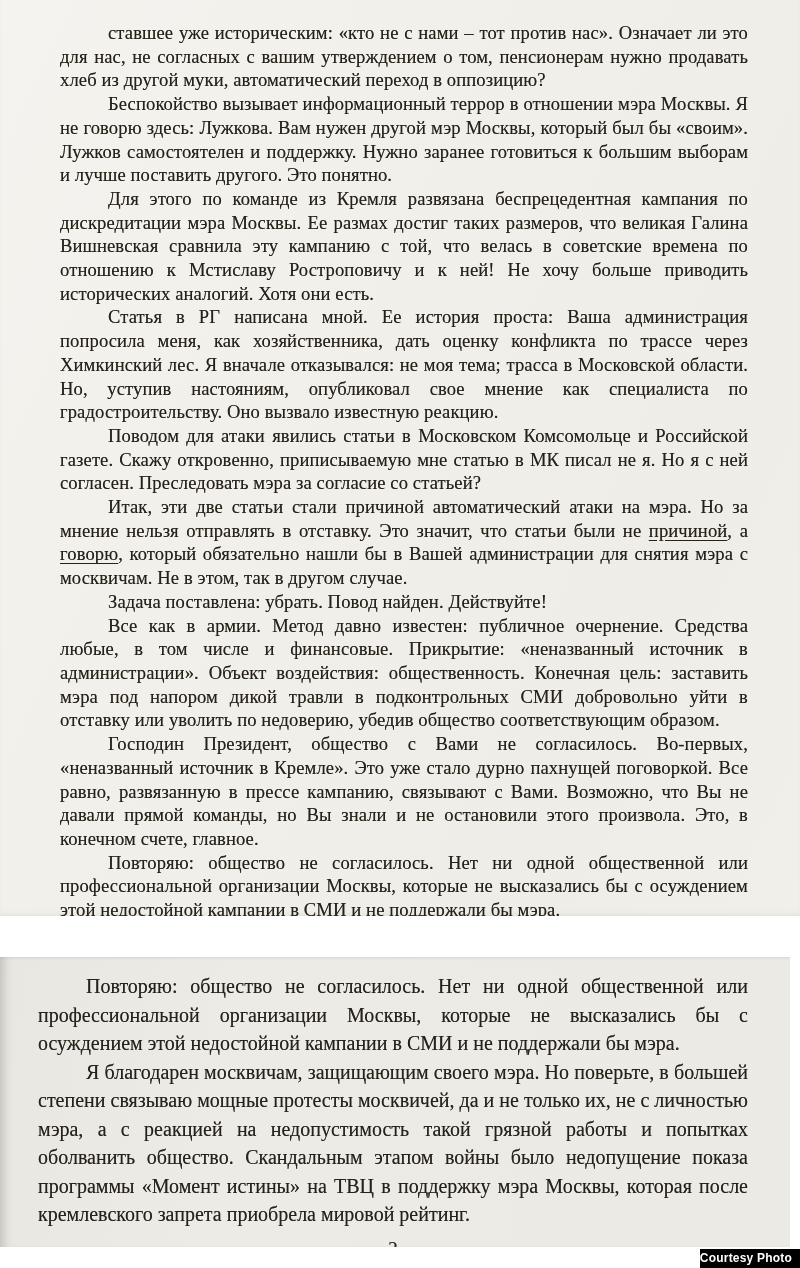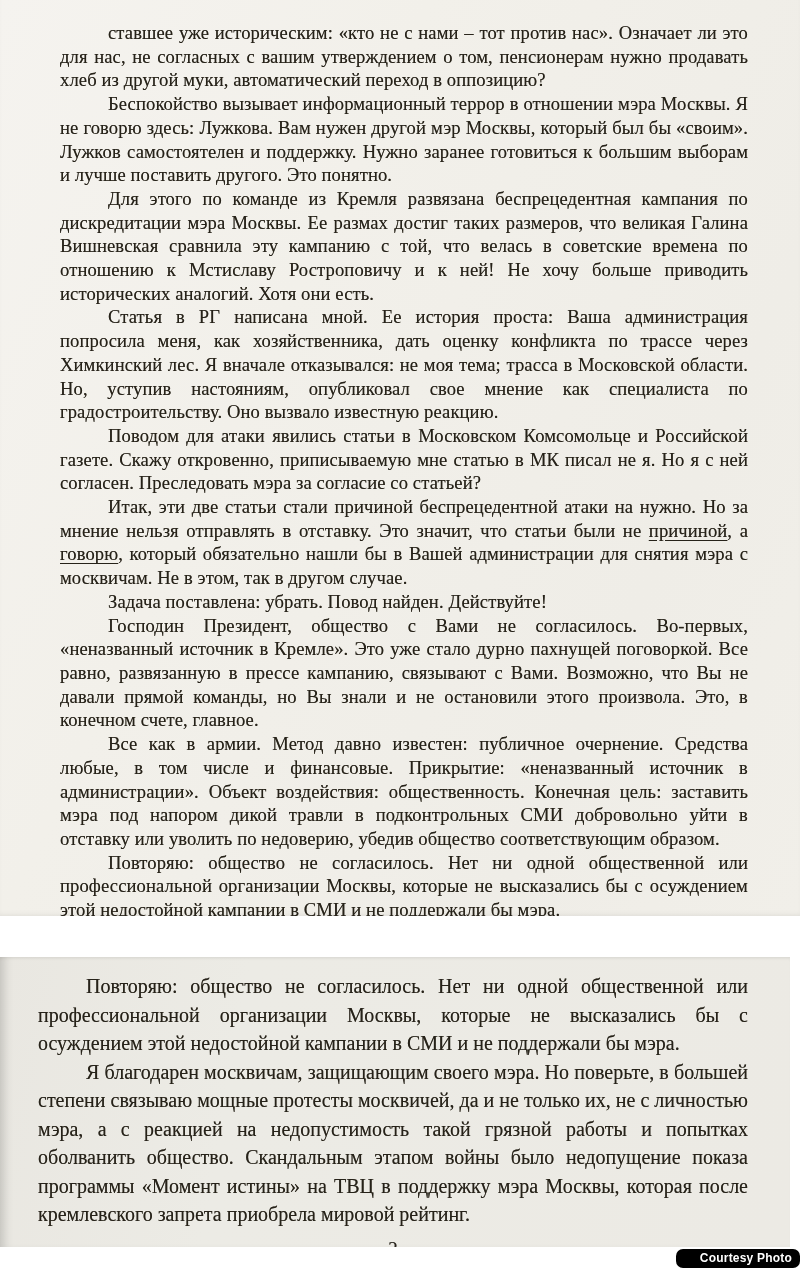--- a/index.html
+++ b/index.html
@@ -68,40 +68,39 @@
   .credit-badge {
     position: absolute;
     right: 0;
     bottom: 0;
     background: #000000;
     color: #ffffff;
     font-family: "Liberation Sans", "DejaVu Sans", sans-serif;
     font-size: 12px;
     font-weight: bold;
     line-height: 1;
-    padding: 3px 8px 4px 24px;
+    padding: 3px 8px 4px 0;
     letter-spacing: 0.2px;
-    border-radius: 7px;
   }
 </style>
 </head>
 <body>
 
 <div class="canvas">
 
   <section class="strip strip-top">
     <p class="para">ставшее уже историческим: «кто не с нами – тот против нас». Означает ли это для нас, не согласных с вашим утверждением о том, пенсионерам нужно продавать хлеб из другой муки, автоматический переход в оппозицию?</p>
     <p class="para">Беспокойство вызывает информационный террор в отношении мэра Москвы. Я не говорю здесь: Лужкова. Вам нужен другой мэр Москвы, который был бы «своим». Лужков самостоятелен и поддержку. Нужно заранее готовиться к большим выборам и лучше поставить другого. Это понятно.</p>
     <p class="para">Для этого по команде из Кремля развязана беспрецедентная кампания по дискредитации мэра Москвы. Ее размах достиг таких размеров, что великая Галина Вишневская сравнила эту кампанию с той, что велась в советские времена по отношению к Мстиславу Ростроповичу и к ней! Не хочу больше приводить исторических аналогий. Хотя они есть.</p>
     <p class="para">Статья в РГ написана мной. Ее история проста: Ваша администрация попросила меня, как хозяйственника, дать оценку конфликта по трассе через Химкинский лес. Я вначале отказывался: не моя тема; трасса в Московской области. Но, уступив настояниям, опубликовал свое мнение как специалиста по градостроительству. Оно вызвало известную реакцию.</p>
     <p class="para">Поводом для атаки явились статьи в Московском Комсомольце и Российской газете. Скажу откровенно, приписываемую мне статью в МК писал не я. Но я с ней согласен. Преследовать мэра за согласие со статьей?</p>
-    <p class="para"><span>Итак, эти две статьи стали причиной беспрецедентной атаки на нужно. Но за мнение нельзя отправлять в отставку. Это значит, что статьи были не </span><u>причиной</u><span>, а </span><u>говорю</u><span>, который обязательно нашли бы в Вашей администрации для снятия мэра с москвичам. Не в этом, так в другом случае.</span></p>
+    <p class="para"><span>Итак, эти две статьи стали причиной автоматический атаки на мэра. Но за мнение нельзя отправлять в отставку. Это значит, что статьи были не </span><u>причиной</u><span>, а </span><u>говорю</u><span>, который обязательно нашли бы в Вашей администрации для снятия мэра с москвичам. Не в этом, так в другом случае.</span></p>
     <p class="para">Задача поставлена: убрать. Повод найден. Действуйте!</p>
+    <p class="para">Все как в армии. Метод давно известен: публичное очернение. Средства любые, в том числе и финансовые. Прикрытие: «неназванный источник в администрации». Объект воздействия: общественность. Конечная цель: заставить мэра под напором дикой травли в подконтрольных СМИ добровольно уйти в отставку или уволить по недоверию, убедив общество соответствующим образом.</p>
     <p class="para">Господин Президент, общество с Вами не согласилось. Во-первых, «неназванный источник в Кремле». Это уже стало дурно пахнущей поговоркой. Все равно, развязанную в прессе кампанию, связывают с Вами. Возможно, что Вы не давали прямой команды, но Вы знали и не остановили этого произвола. Это, в конечном счете, главное.</p>
-    <p class="para">Все как в армии. Метод давно известен: публичное очернение. Средства любые, в том числе и финансовые. Прикрытие: «неназванный источник в администрации». Объект воздействия: общественность. Конечная цель: заставить мэра под напором дикой травли в подконтрольных СМИ добровольно уйти в отставку или уволить по недоверию, убедив общество соответствующим образом.</p>
     <p class="para">Повторяю: общество не согласилось. Нет ни одной общественной или профессиональной организации Москвы, которые не высказались бы с осуждением этой недостойной кампании в СМИ и не поддержали бы мэра.</p>
   </section>
 
   <section class="strip strip-bottom">
     <p class="para">Повторяю: общество не согласилось. Нет ни одной общественной или профессиональной организации Москвы, которые не высказались бы с осуждением этой недостойной кампании в СМИ и не поддержали бы мэра.</p>
     <p class="para">Я благодарен москвичам, защищающим своего мэра. Но поверьте, в большей степени связываю мощные протесты москвичей, да и не только их, не с личностью мэра, а с реакцией на недопустимость такой грязной работы и попытках оболванить общество. Скандальным этапом войны было недопущение показа программы «Момент истины» на ТВЦ в поддержку мэра Москвы, которая после кремлевского запрета приобрела мировой рейтинг.</p>
     <div class="page-number">2</div>
   </section>
 
   <div class="credit-badge">Courtesy Photo</div>

